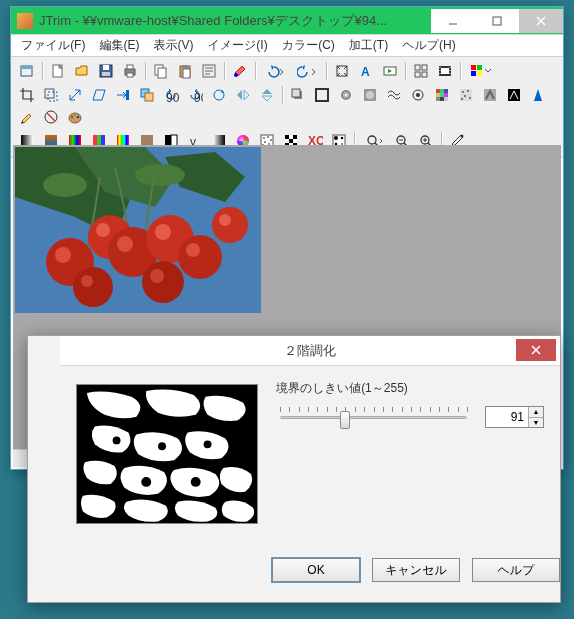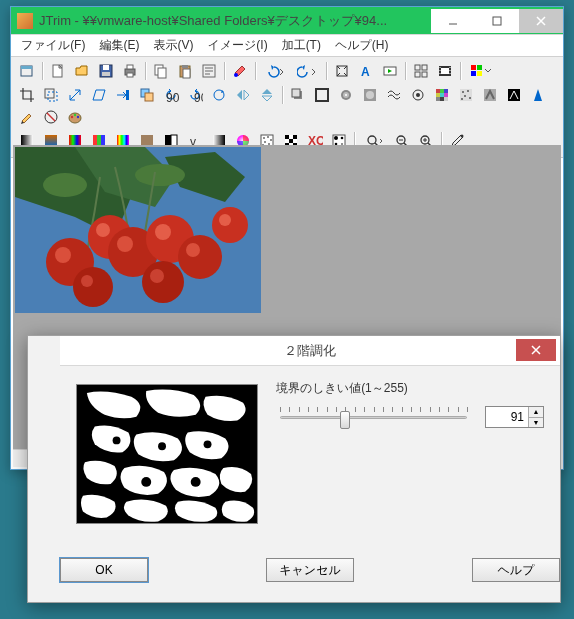--- a/index.html
+++ b/index.html
@@ -60,21 +60,21 @@
   .slider-track { position:absolute; left:4px; right:4px; top:13px; height:3px; background:#d0d0d0; border:1px solid #aaa; border-radius:2px; }
   .slider-ticks { position:absolute; left:4px; right:4px; top:4px; height:6px; }
   .slider-ticks span { position:absolute; width:1px; height:5px; background:#888; top:0; }
   .slider-thumb { position:absolute; top:8px; width:10px; height:18px; background:linear-gradient(#fff,#d8d8d8); border:1px solid #888; border-radius:2px; }
   .spin { display:flex; border:1px solid #888; background:#fff; height:22px; }
   .spin input { width:42px; border:none; text-align:right; padding:2px 4px; font-size:12px; outline:none; }
   .spin .arrows { width:15px; display:flex; flex-direction:column; border-left:1px solid #aaa; }
   .spin .arrows div { flex:1; display:flex; align-items:center; justify-content:center; background:#f0f0f0; font-size:7px; line-height:1; }
   .spin .arrows div:first-child { border-bottom:1px solid #aaa; }
 
-  .dlg-buttons { display:flex; justify-content:space-between; gap:12px; padding:4px 0 14px; }
+  .dlg-buttons { display:flex; justify-content:flex-end; gap:12px; padding:4px 0 14px; }
   .dlg-btn { width:88px; height:24px; border:1px solid #888; background:linear-gradient(#fafafa,#e4e4e4); display:flex; align-items:center; justify-content:center; }
   .dlg-btn.default { box-shadow: 0 0 0 1px #5a98d0; }
 </style>
 </head>
 <body>
 
 <div class="main-window">
   <div class="titlebar">
     <div class="app-icon"></div>
     <div class="title">JTrim - ¥¥vmware-host¥Shared Folders¥デスクトップ¥94...</div>
@@ -95,20 +95,21 @@
           </svg>
         </div>
     </div>
   </div>
 
   <div class="menubar">
     <div class="menuitem">ファイル(F)</div>
     <div class="menuitem">編集(E)</div>
     <div class="menuitem">表示(V)</div>
     <div class="menuitem">イメージ(I)</div>
+    <div class="menuitem">カラー(C)</div>
     <div class="menuitem">加工(T)</div>
     <div class="menuitem">ヘルプ(H)</div>
   </div>
 
   <div class="toolbars">
 
     <div class="tbrow">
       <span class="tbtn">
           <svg width="16" height="16">
             <rect x="2" y="3" width="11" height="10" fill="none" stroke="#357" stroke-width="1"></rect>

